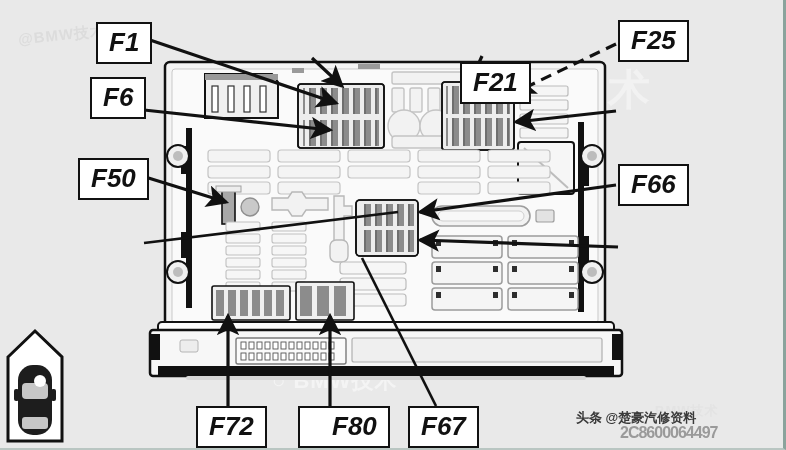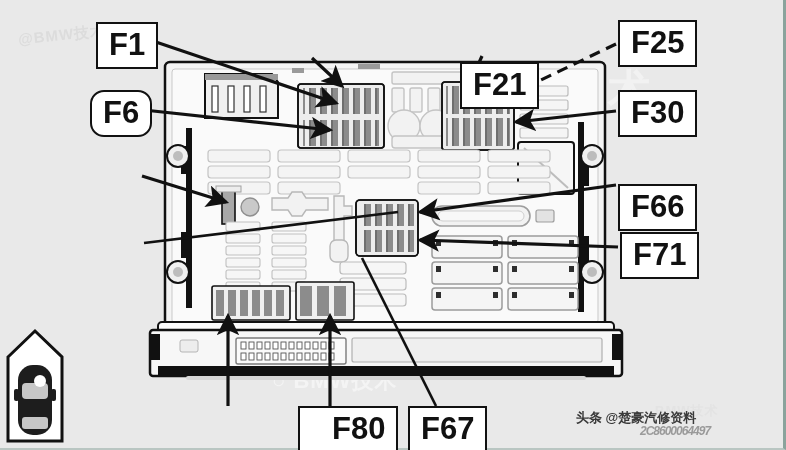--- a/index.html
+++ b/index.html
@@ -15,37 +15,38 @@
     box-sizing:border-box;
     border-right:3px solid #8aa39c;
     border-bottom:2px solid #b9c6c2;
   }
   
   .wm{position:absolute;pointer-events:none;user-select:none;}
   .wm-tl{left:18px;top:26px;font-size:15px;color:#dcdcdc;font-weight:700;letter-spacing:1px;transform:rotate(-6deg);}
   .wm-tr{left:560px;top:62px;font-size:42px;color:#f2f2f2;font-weight:700;letter-spacing:6px;}
   .wm-center{left:272px;top:366px;font-size:22px;color:#f4f4f4;font-weight:700;letter-spacing:1px;}
   .wm-br{left:576px;top:409px;font-size:13px;color:#3a3a3a;font-weight:700;letter-spacing:0px;white-space:nowrap;}
-  .wm-br3{left:640px;top:424px;font-size:12px;color:#9a9a9a;font-weight:700;white-space:nowrap;letter-spacing:-1px;font-style:italic;}
+  .wm-br3{left:620px;top:424px;font-size:16px;color:#9a9a9a;font-weight:700;white-space:nowrap;letter-spacing:-1px;}
   .wm-brlogo{left:655px;top:402px;font-size:13px;color:#e3e3e3;font-weight:700;letter-spacing:1px;}
 
   
   .lbl{
     position:absolute;
     background:#ffffff;
     border:2.5px solid #111;
     color:#111;
-    font-size:31px;
+    font-size:26px;
     font-weight:700;
     line-height:1;
     padding:5px 11px 7px 11px;
     box-sizing:border-box;
     text-align:center;
     letter-spacing:0px;
     z-index:30;
+    font-style:italic;
   }
   
   svg.layer{position:absolute;left:0;top:0;width:786px;height:450px;}
   svg.arrows{z-index:25;}
   svg.board{z-index:10;}
 
   
   .caricon{position:absolute;left:4px;top:327px;width:62px;height:118px;z-index:20;}
 </style>
 </head>
@@ -336,20 +337,20 @@
     <span>○</span>
     <span>BMW技术</span>
   </div>
   <div class="wm wm-brlogo">BMW技术</div>
   <div class="wm wm-br3">2C8600064497</div>
   <div class="wm wm-br">头条 @楚豪汽修资料</div>
 
   <div class="lbl" style="left:96px;top:22px;">F1</div>
   <div class="lbl" style="left:460px;top:18px;margin-top:44px;">F21</div>
   <div class="lbl" style="left:618px;top:20px;">F25</div>
-  <div class="lbl" style="left:90px;top:90px;border-radius:14px;">F6</div>
-  <div class="lbl" style="left:618px;top:90px;">F30</div>
-  <div class="lbl" style="left:618px;top:164px;margin-top:20px;">F66</div>
-  <div class="lbl" style="left:620px;top:232px;">F71</div>
+  <div class="lbl" style="left:90px;top:77px;">F6</div>
+  <div class="lbl" style="left:78px;top:158px;">F50</div>
+  <div class="lbl" style="left:618px;top:164px;">F66</div>
+  <div class="lbl" style="left:196px;top:406px;">F72</div>
   <div class="lbl" style="left:298px;top:406px;padding-left:32px;">F80</div>
   <div class="lbl" style="left:408px;top:406px;">F67</div>
 
 </div>
 
 </body></html>

